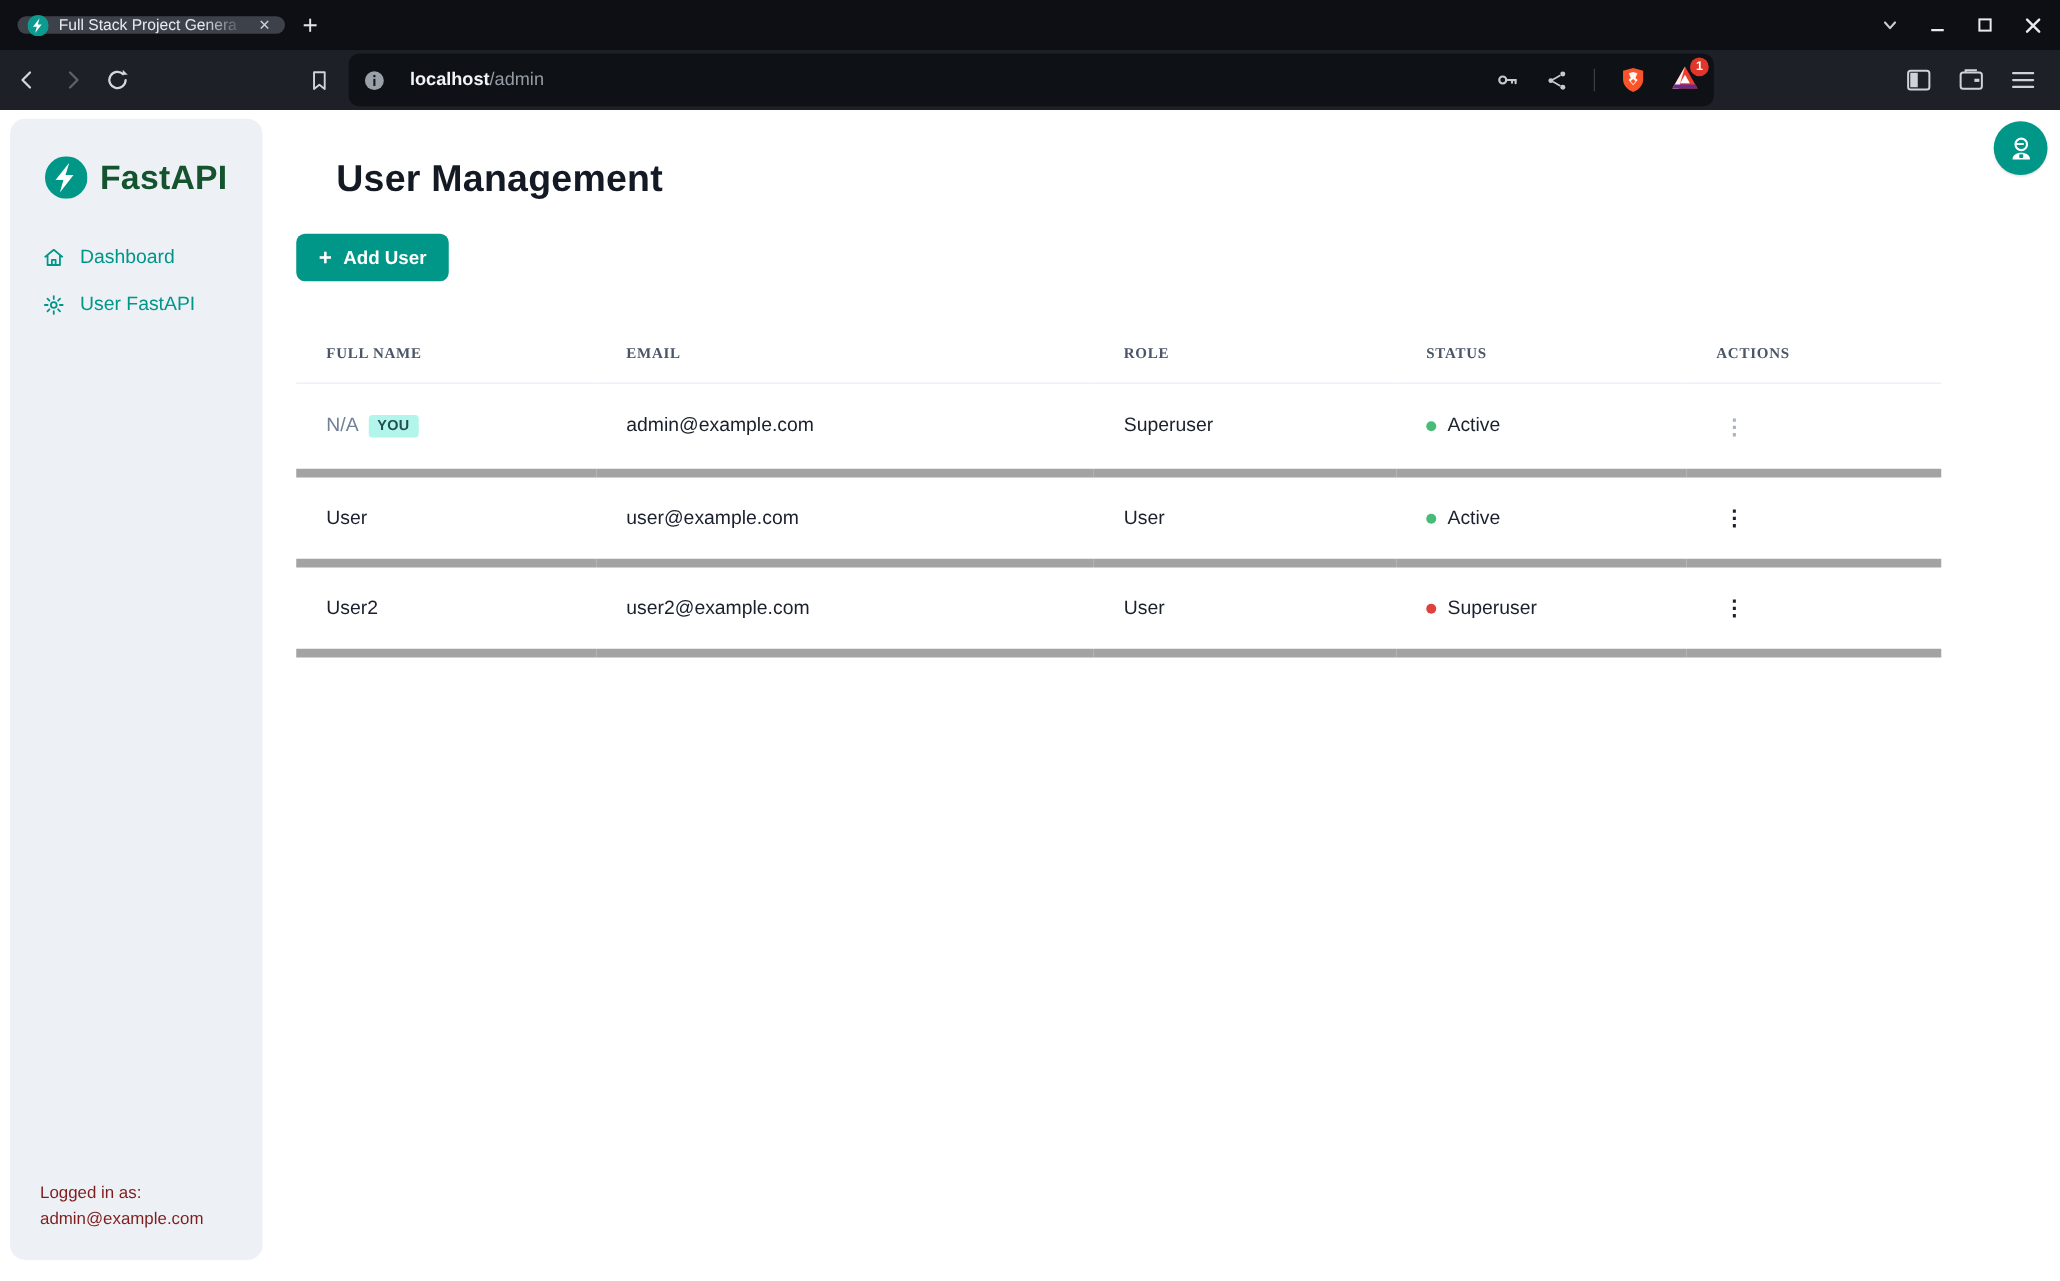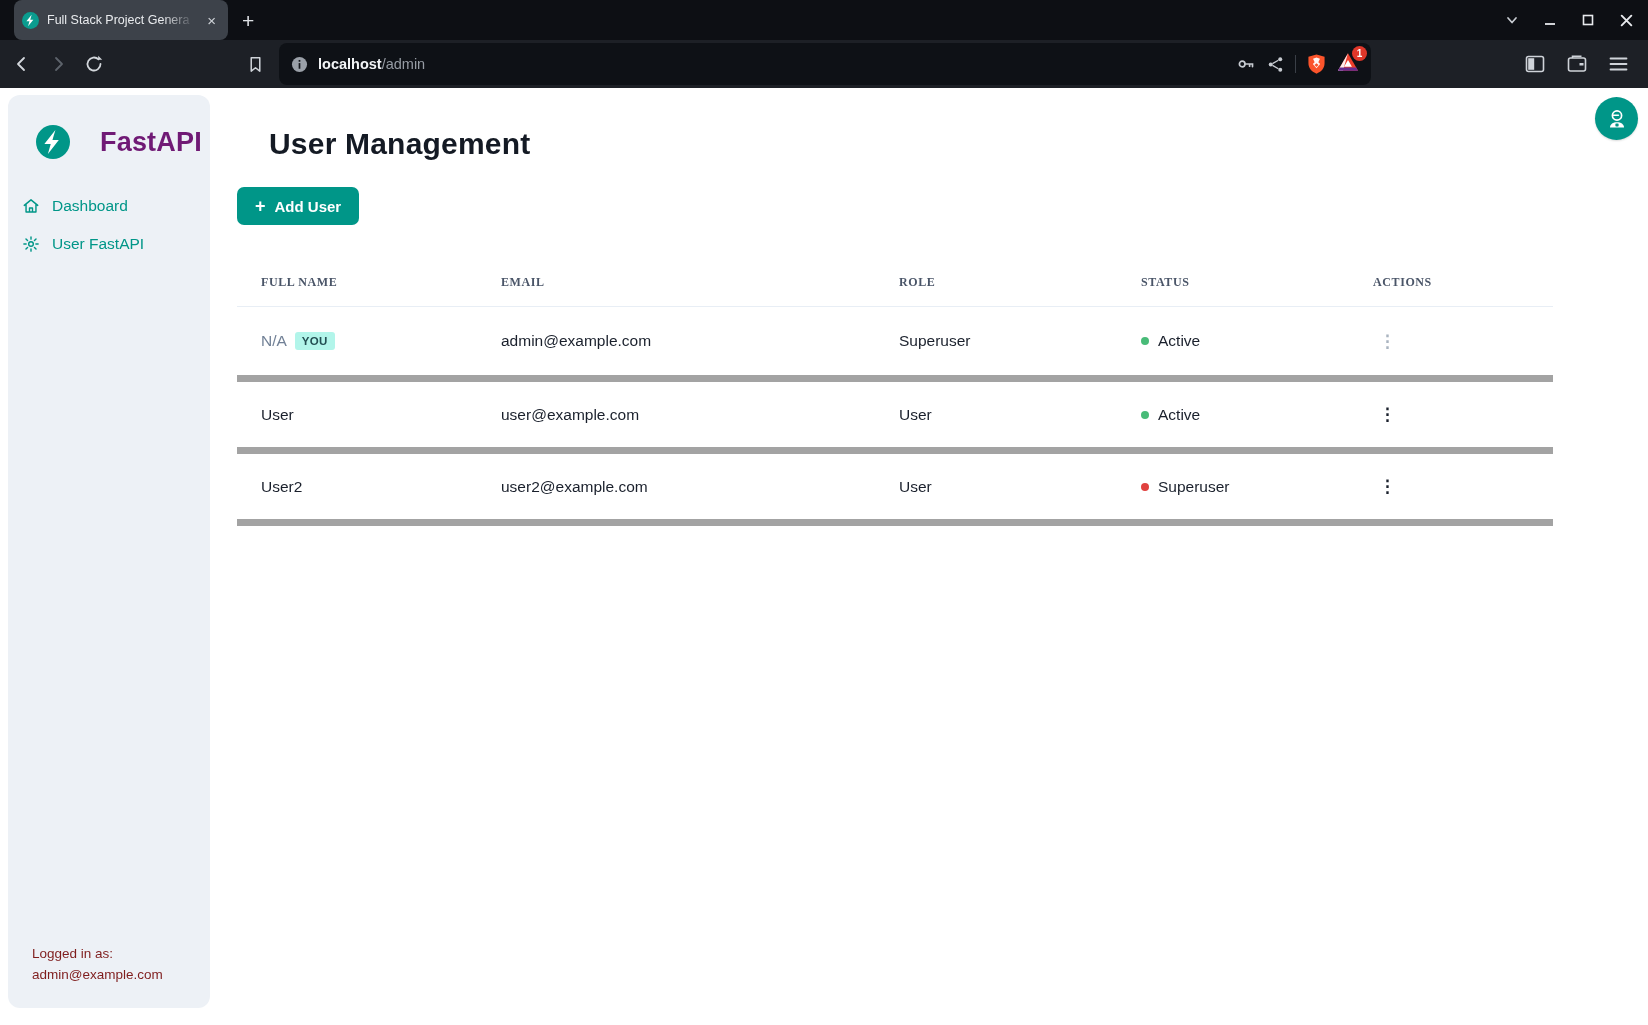--- a/index.html
+++ b/index.html
@@ -2,58 +2,58 @@
 <html><head>
 <meta charset="utf-8">
 <style>
   * { margin:0; padding:0; box-sizing:border-box; }
   html,body { width:1648px; height:1025px; overflow:hidden; }
   body { font-family:"Liberation Sans", sans-serif; background:#fff; }
   .screen { width:1648px; height:1025px; display:flex; flex-direction:column; }
 
   
   .tabstrip { height:40px; background:#0d0f14; display:flex; align-items:center; flex-shrink:0; }
-  .tab { margin-left:14px; width:214px; height:40px; background:#3d424a; border-radius:8px;
+  .tab { margin-left:14px; width:214px; height:14px; background:#3d424a; border-radius:8px;
          display:flex; align-items:center; padding:0 8px; gap:8px; color:#e9ebee; font-size:12.5px; }
   .favicon { width:17px; height:17px; flex-shrink:0; }
   .tab-title { flex:1; white-space:nowrap; overflow:hidden;
                mask-image:linear-gradient(90deg,#000 78%,transparent);
                -webkit-mask-image:linear-gradient(90deg,#000 78%,transparent); }
   .tab-close { color:#cfd3d8; font-size:15px; line-height:1; padding:2px 4px; border-radius:4px; cursor:pointer; }
   .newtab { color:#dfe2e6; font-size:21px; font-weight:400; margin-left:14px; cursor:pointer; line-height:1; }
   .winctrl { margin-left:auto; display:flex; align-items:center; gap:24px; padding-right:14px; }
   .winctrl svg { display:block; cursor:pointer; }
 
   .toolbar { height:48px; background:#1d2026; display:flex; align-items:center; flex-shrink:0; padding:0 12px; }
   .navbtns { display:flex; align-items:center; gap:16px; }
   .navbtns svg { display:block; cursor:pointer; }
   .bookmark { margin-left:142px; }
   .urlbar { margin-left:14px; width:1092px; height:42px; background:#0e1116; border-radius:8px;
-            display:flex; align-items:center; padding:0 12px; gap:10px; }
+            display:flex; align-items:center; padding:0 12px; gap:20px; }
   .url-text { font-size:14.5px; }
   .url-host { color:#f2f4f6; font-weight:700; }
   .url-path { color:#969ca4; font-weight:400; }
   .urlbar .spacer { flex:1; }
   .omni-sep { width:1px; height:18px; background:#3a3f47; }
   .bat-wrap { position:relative; }
   .badge { position:absolute; top:-6px; right:-8px; min-width:15px; height:15px; border-radius:8px;
            background:#e0372a; color:#fff; font-size:10px; font-weight:700; display:flex;
            align-items:center; justify-content:center; padding:0 3px; }
   .chrome-right { margin-left:auto; display:flex; align-items:center; gap:22px; padding-right:8px; }
   .chrome-right svg { display:block; cursor:pointer; }
 
   
   .page { flex:1; background:#ffffff; position:relative; color:#1a202c; }
 
   .sidebar { position:absolute; left:8px; top:7px; width:202px; height:913px;
              background:#edf1f6; border-radius:12px; }
   .logo { display:flex; align-items:center; gap:10px; margin:30px 0 0 28px; }
   .logo svg { width:34px; height:34px; }
-  .logo-text { font-size:27px; font-weight:700; color:#701a75; letter-spacing:0.2px;margin-left:20px; }
-  .nav { margin-top:28px; padding:0 4px; display:flex; flex-direction:column; }
+  .logo-text { font-size:27px; font-weight:700; color:#14532d; letter-spacing:0.2px; }
+  .nav { margin-top:28px; padding:0 16px; display:flex; flex-direction:column; }
   .nav-item { height:38px; border-radius:10px; display:flex; align-items:center; gap:12px;
               padding:0 10px; color:#009688; font-size:15.5px; cursor:pointer; }
   .nav-item.active { background:#dee5ec; }
   .nav-item svg { flex-shrink:0; }
   .side-footer { position:absolute; left:24px; bottom:22px; color:#7f1d1d; font-size:13.5px; line-height:1.55; }
 
   .avatar-btn { position:absolute; top:9px; right:10px; width:43px; height:43px; border-radius:50%;
                 background:#009688; display:flex; align-items:center; justify-content:center; cursor:pointer;
                 box-shadow:0 1px 2px rgba(0,0,0,.15); }
 

